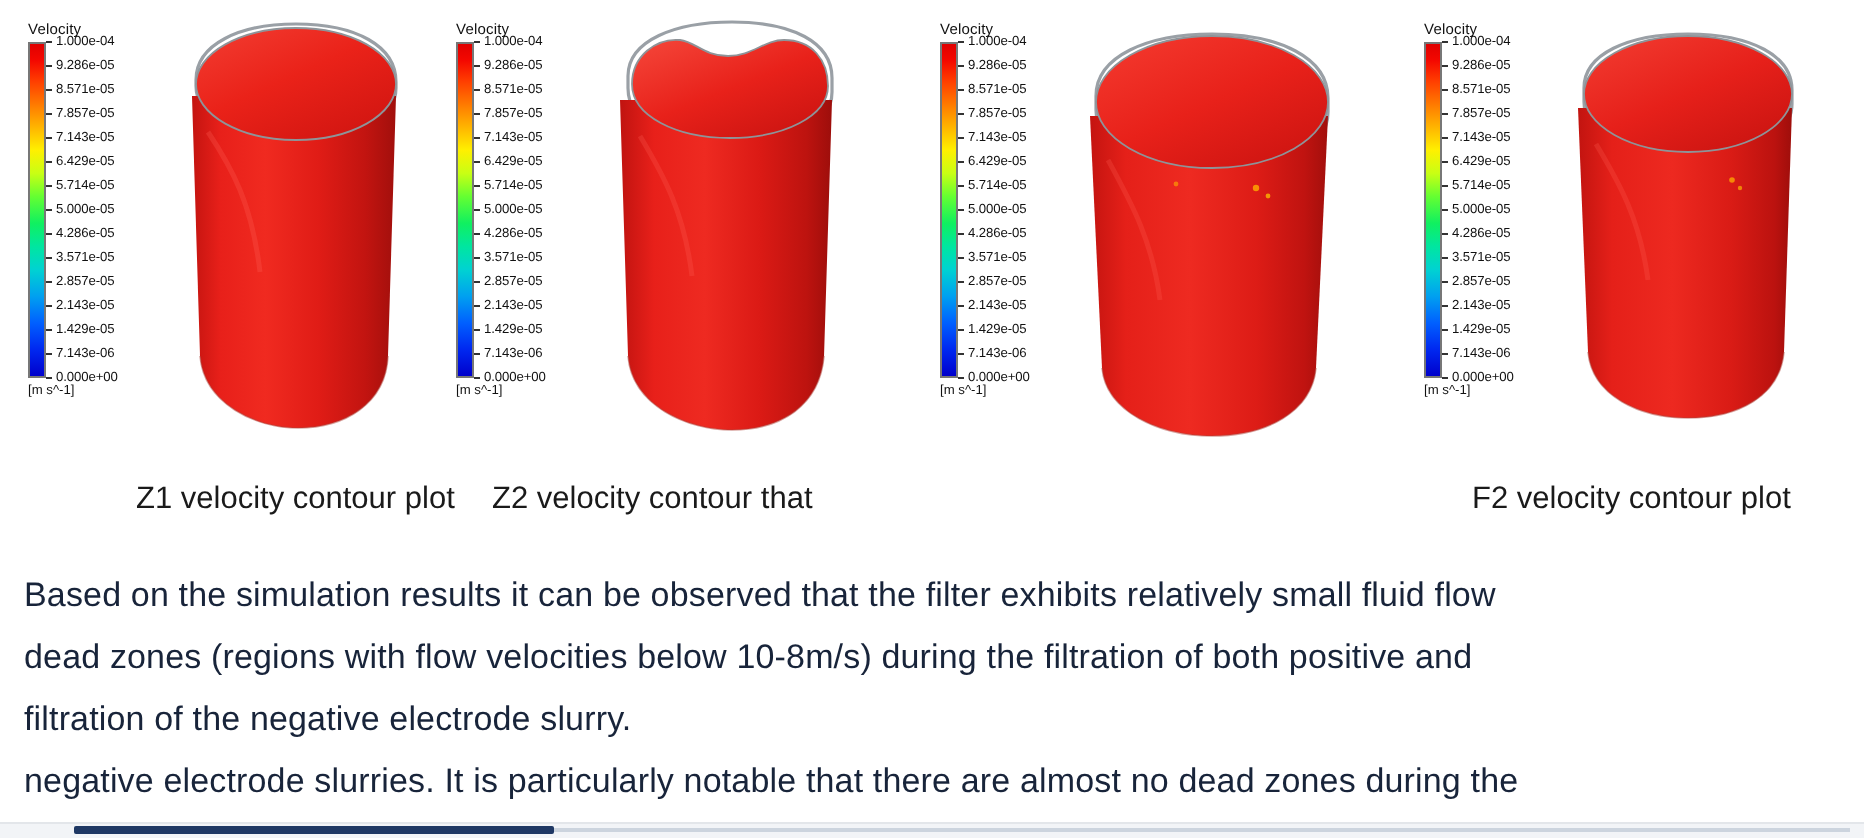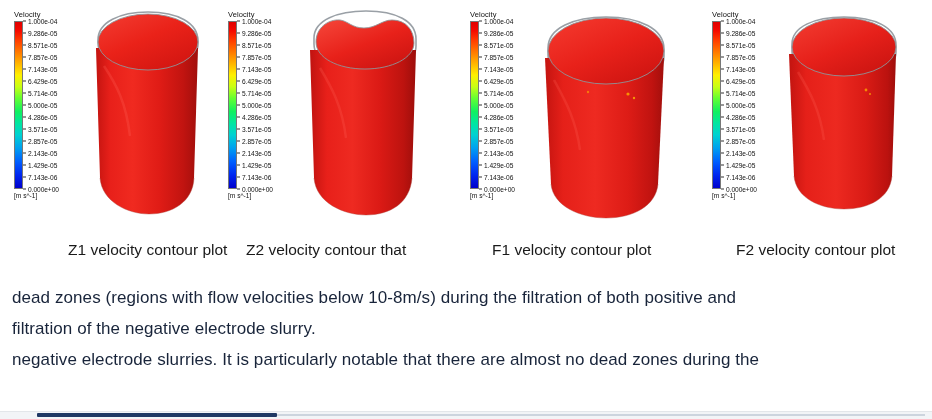--- a/index.html
+++ b/index.html
@@ -471,21 +471,20 @@
         <ellipse cx="70" cy="43" rx="58" ry="33" fill="url(#topC)"></ellipse>
         <ellipse cx="70" cy="43" rx="58" ry="33" fill="none" stroke="#8e9499" stroke-width="0.9"></ellipse>
         <path d="M15 176 C17 198 44 210 70 210 C97 210 120 198 122 176" fill="none" stroke="#b0433c" stroke-width="0.8" opacity="0.5"></path>
         <path d="M18 72 C30 94 40 112 44 142" fill="none" stroke="#ff6055" stroke-width="2.5" opacity="0.25"></path>
         <circle cx="92" cy="86" r="1.6" fill="#ffae00" opacity="0.8"></circle>
         <circle cx="98" cy="90" r="1.2" fill="#ffcc00" opacity="0.7"></circle>
         <circle cx="52" cy="84" r="1.2" fill="#ffae00" opacity="0.6"></circle>
       </svg>
     </div>
 
-    <div class="caption" style="left:22px;">F1 velocity contour plot</div>
   </div>
 
   <div class="figure-panel" style="left:712px; width:220px;">
 
     <div class="legend">
       <div class="legend-title">Velocity</div>
       <div class="legend-body">
         <div class="colorbar"></div>
         <div class="tick-col">
           <div class="tick" style="top:0%">
@@ -580,20 +579,21 @@
         <circle cx="90" cy="84" r="1.1" fill="#ffcc00" opacity="0.6"></circle>
       </svg>
     </div>
 
     <div class="caption" style="left:24px;">F2 velocity contour plot</div>
   </div>
 
 </div>
 
 <div id="body-text">
+  <div class="body-line">Based on the simulation results  it can be observed that the filter exhibits relatively small fluid flow</div>
   <div class="body-line">dead zones (regions with flow velocities below 10-8m/s) during the filtration of both positive and</div>
   <div class="body-line">filtration of the negative electrode slurry.</div>
   <div class="body-line">negative electrode slurries. It is particularly notable that there are almost no dead zones during the</div>
 </div>
 
 <div id="bottom-scrollbar">
   <div id="scroll-track-right"></div>
   <div id="scroll-thumb"></div>
 </div>
 

